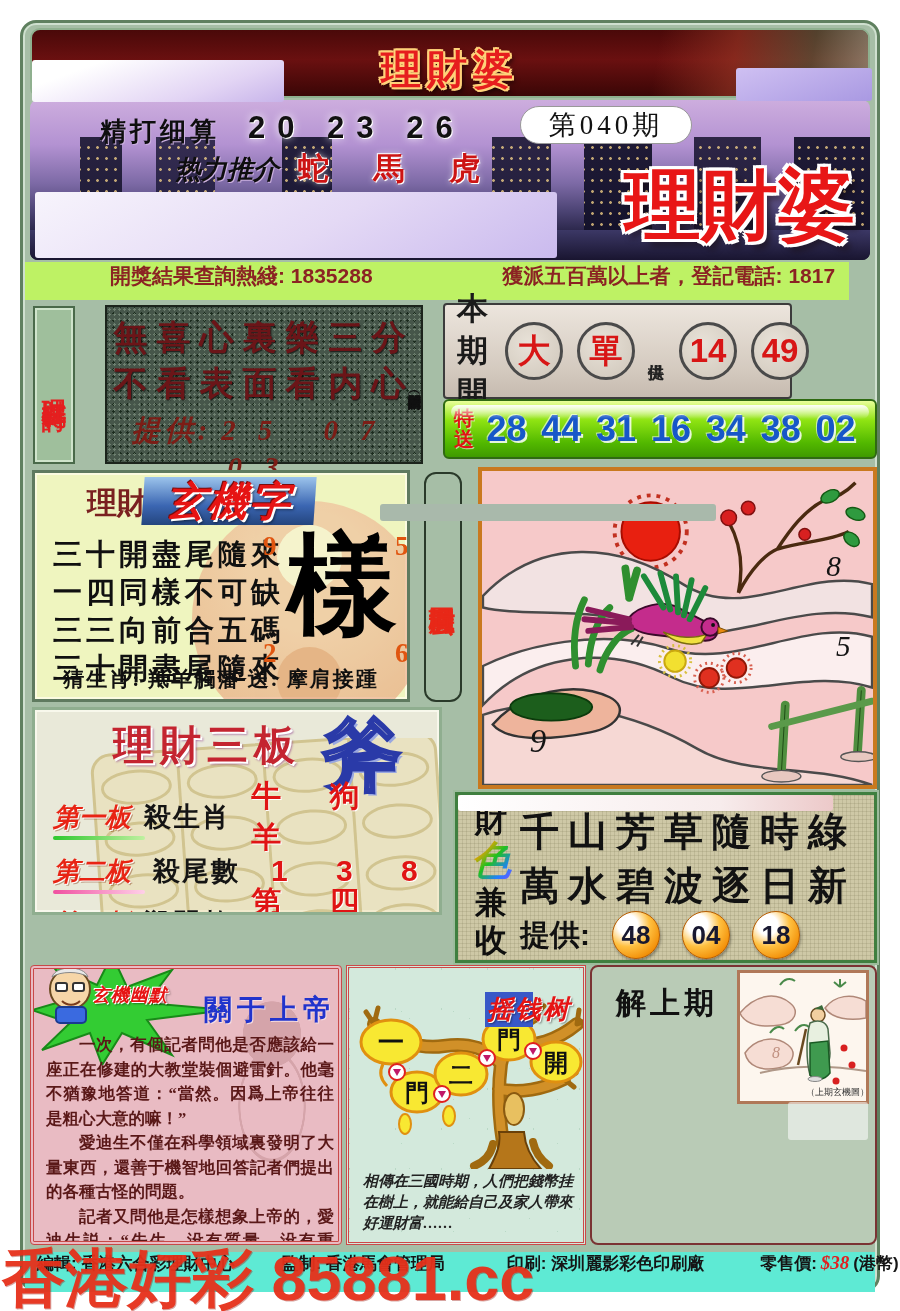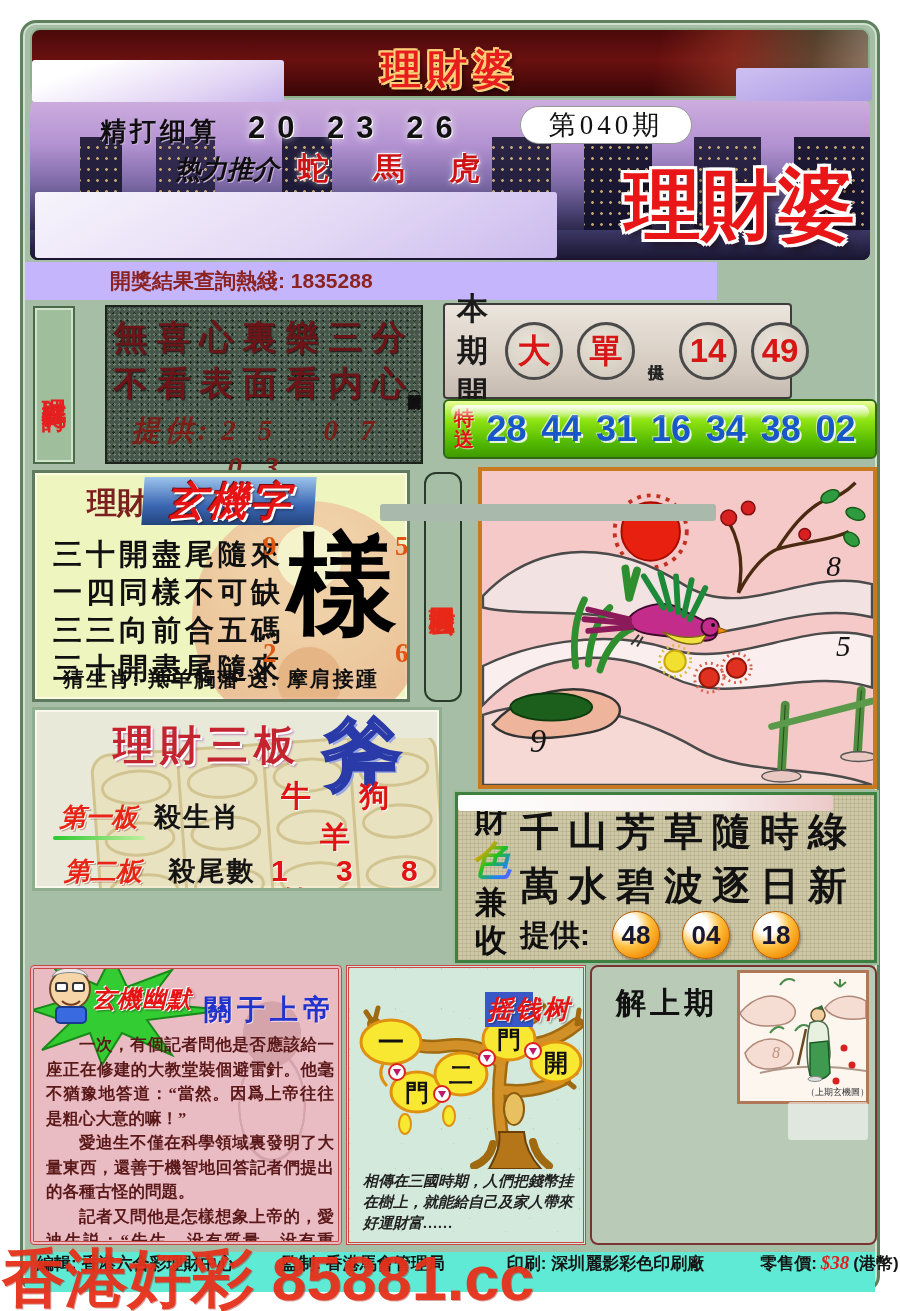--- a/index.html
+++ b/index.html
@@ -36,21 +36,21 @@
   .waterline { left:0; bottom:0; width:100%; height:30px; background:linear-gradient(180deg,#3c3866,#191530); }
   .sk-text1 { left:70px; top:14px; font-size:26px; font-weight:900; color:#0e0e0e; letter-spacing:4px; text-shadow:1px 1px 0 #cbb0e0; }
   .sk-nums { left:218px; top:10px; font-size:31px; font-weight:700; color:#111; letter-spacing:12px; text-shadow:0 0 8px #fff,1px 1px 0 #fff; }
   .sk-text2 { left:145px; top:52px; font-size:26px; font-weight:900; font-style:italic; color:#0e0e0e; text-shadow:1px 1px 0 #cbb0e0; }
   .sk-zodiac { left:268px; top:48px; font-size:31px; font-weight:900; color:#cc1414; letter-spacing:18px; text-shadow:1px 1px 0 #fff,-1px -1px 0 #fff,0 0 6px rgba(255,255,255,.8); }
   .issue-pill { left:490px; top:6px; width:172px; height:38px; background:#fff; border:1px solid #999; border-radius:20px; text-align:center; line-height:36px; font-family:"Liberation Serif", serif; font-size:27px; color:#111; letter-spacing:4px; }
   .big-title { left:545px; top:55px; width:330px; text-align:center; font-size:76px; font-weight:900; color:#e81616; letter-spacing:1px;
     text-shadow:-3px 0 #fff,3px 0 #fff,0 -3px #fff,0 3px #fff,-3px -3px #fff,3px 3px #fff,-3px 3px #fff,3px -3px #fff,6px 7px 6px rgba(20,10,10,.55); }
 
   
-  .hotline { left:25px; top:262px; width:692px; height:38px; background:#c4b5fd; display:flex; align-items:center; }
+  .hotline { left:25px; top:262px; width:824px; height:38px; background:#bef264; display:flex; }
   .hotline span { font-size:21px; font-weight:700; color:#8b2323; }
   .hotline .hl-left { margin-left:85px; }
   .hotline .hl-right { margin-left:130px; }
 
   
   .poem-label { left:33px; top:306px; width:42px; height:158px; background:#9fbf9c; border:2px solid #4a6a4a; box-shadow:inset 0 0 0 2px #cfe4cb; display:flex; align-items:center; justify-content:center; }
   .poem-label span { font-size:24px; font-weight:900; color:#e42020; letter-spacing:2px; }
   .granite { left:77px; top:305px; width:318px; height:159px; background-color:#46564a; border:2px solid #1c241c;
     background-image:radial-gradient(rgba(150,170,150,.5) 1px, transparent 1.4px), radial-gradient(rgba(10,25,12,.7) 1px, transparent 1.4px); background-size:5px 5px,7px 7px; background-position:0 0,3px 3px;
     text-align:center; font-family:"Liberation Serif", serif;margin-left:28px; }
@@ -87,21 +87,21 @@
   .xc-bl { left:228px; top:165px; } .xc-br { left:360px; top:165px; }
   .xj-zodiac { left:0; bottom:6px; width:100%; text-align:center; font-family:"Liberation Serif", serif; font-size:21px; font-weight:700; color:#101010; letter-spacing:2px; }
 
   
   .pic-label { left:424px; top:472px; width:38px; height:230px; display:flex; align-items:center; justify-content:center; border:2px solid #2a3a2a; border-radius:12px; }
   .pic-label span { font-size:26px; font-weight:900; color:#e82818; }
   .painting { left:478px; top:467px; width:399px; height:322px; border:4px solid #c9791f; background:#f6c9c9; }
   .painting svg { width:100%; height:100%; display:block; }
 
   
-  .axes { left:32px; top:707px; width:410px; height:184px; background:#e9e9d9; border:3px solid #8fae8f; box-shadow:inset 0 0 0 2px #f8f8ec; overflow:hidden;text-align:center; }
+  .axes { left:32px; top:707px; width:410px; height:208px; background:#e9e9d9; border:3px solid #8fae8f; box-shadow:inset 0 0 0 2px #f8f8ec; overflow:hidden; }
   .abacus { left:55px; top:28px; width:360px; height:220px; opacity:.75; }
   .ax-title { left:78px; top:8px; font-size:41px; font-weight:900; font-family:"Liberation Serif", serif; color:#c42430; letter-spacing:6px; text-shadow:2px 2px 0 #fff, 3px 3px 2px rgba(120,20,120,.45); }
   .ax-axe { left:288px; top:-6px; font-size:78px; font-weight:900; font-family:"Liberation Serif", serif; color:#f5f2e0; -webkit-text-stroke:3px #2a3aa8; text-shadow:3px 3px 0 #9aa8e0; }
   .ax-row { left:0; width:100%; height:42px; display:flex; align-items:center; }
   .ax-badge { margin-left:18px; width:100px; font-size:26px; font-weight:900; font-style:italic; color:#e82414; text-shadow:1px 1px 0 #fff,2px 2px 0 rgba(120,40,0,.4); position:relative; }
   .ax-badge::after { content:""; position:absolute; left:0; bottom:-5px; width:92px; height:4px; border-radius:2px; }
   .u-green::after { background:linear-gradient(90deg,#2ec82e,#bff0a0); }
   .u-pink::after  { background:linear-gradient(90deg,#f050a0,#ffd0e8); }
   .u-blue::after  { background:linear-gradient(90deg,#3050e0,#b0c0ff); }
   .ax-label { width:118px; font-size:27px; font-weight:900; color:#141414; letter-spacing:2px; }
@@ -125,21 +125,21 @@
   .cs-prov { left:62px; top:116px; display:flex; align-items:center; }
   .cs-prov .lbl { font-size:30px; font-weight:900; color:#111; }
   .ball-lg { width:48px; height:48px; margin-left:22px; border-radius:50%; flex:none; background:radial-gradient(circle at 32% 28%, #ffffff 0 22%, #ffc040 48%, #f08800 82%, #d06800 100%); border:1px solid #b85c00; display:flex; align-items:center; justify-content:center; box-shadow:1px 2px 3px rgba(0,0,0,.35); }
   .ball-lg span { font-size:26px; font-weight:900; color:#181830; }
 
   
   .humor { left:30px; top:965px; width:312px; height:280px; background:#e9bbc3; border:4px double #c84848; border-radius:4px; overflow:hidden; }
   .sketch { right:6px; top:20px; width:120px; height:180px; opacity:.18;
     background:radial-gradient(ellipse 40% 30% at 50% 25%, #804040 0 60%, transparent 61%), radial-gradient(ellipse 45% 50% at 50% 65%, transparent 0 58%, #804040 59% 62%, transparent 63%); }
   .starburst { left:-12px; top:-14px; width:210px; height:110px; }
-  .humor-badge { left:58px; top:14px; font-size:24px; font-weight:900; font-style:italic; color:#e61414; letter-spacing:1px; text-shadow:1px 1px 0 #fff,-1px -1px 0 #fff,2px 2px 2px rgba(0,0,0,.4); z-index:3; }
+  .humor-badge { left:58px; top:14px; font-size:18px; font-weight:900; font-style:italic; color:#e61414; letter-spacing:1px; text-shadow:1px 1px 0 #fff,-1px -1px 0 #fff,2px 2px 2px rgba(0,0,0,.4); z-index:3; }
   .humor-title { left:170px; top:22px; font-size:28px; font-weight:900; color:#2133cc; letter-spacing:5px; text-shadow:1px 1px 0 #f5dde2; }
   .humor-body { left:12px; top:64px; width:288px; font-family:"Liberation Serif", serif; font-size:16.5px; font-weight:700; color:#5a1818; line-height:24.5px; text-align:justify; }
   .humor-body p { text-indent:2em; }
 
   
   .treebox { left:346px; top:965px; width:240px; height:280px; background-color:#d3e9dc; border:3px double #cc4848; overflow:hidden;
     background-image:linear-gradient(105deg, rgba(160,200,175,.5) 0 1px, transparent 1px 22%), linear-gradient(25deg, rgba(160,200,175,.5) 0 1px, transparent 1px 27%), linear-gradient(155deg, rgba(160,200,175,.5) 0 1px, transparent 1px 33%); background-size:46px 40px, 52px 44px, 60px 50px; }
   .tree-title { right:10px; top:24px; font-size:26px; font-weight:900; font-style:italic; color:#e61414; letter-spacing:2px; text-shadow:1px 1px 0 #fff,2px 2px 2px rgba(0,0,0,.4); background:linear-gradient(90deg,#3858c8 0 55%, transparent 55%); padding:0 2px; z-index:2; }
   .tree-svg { left:0; top:26px; width:240px; height:175px; }
   .tree-caption { left:14px; bottom:8px; width:214px; font-family:"Liberation Serif", serif; font-size:15px; font-weight:700; font-style:italic; color:#222; line-height:21px; }
@@ -179,20 +179,21 @@
   <div class="abs issue-pill">第040期</div>
   <div class="abs big-title">理財婆</div>
 </div>
 
 <div class="abs censor censor-1"></div>
 <div class="abs censor censor-2"></div>
 <div class="abs censor censor-3"></div>
 
 <div class="abs hotline">
   <span class="hl-left">開獎結果查詢熱綫:  1835288</span>
+  <span class="hl-right">獲派五百萬以上者，登記電話:  1817</span>
 </div>
 
 <div class="abs poem-label">
   <span class="vtext">理財特碼詩</span>
 </div>
 <div class="abs granite">
   <div class="gl">無喜心裏樂三分</div>
   <div class="gl">不看表面看内心</div>
   <div class="gprov"><span>提供:</span><b>25  07  03</b></div>
 </div>

